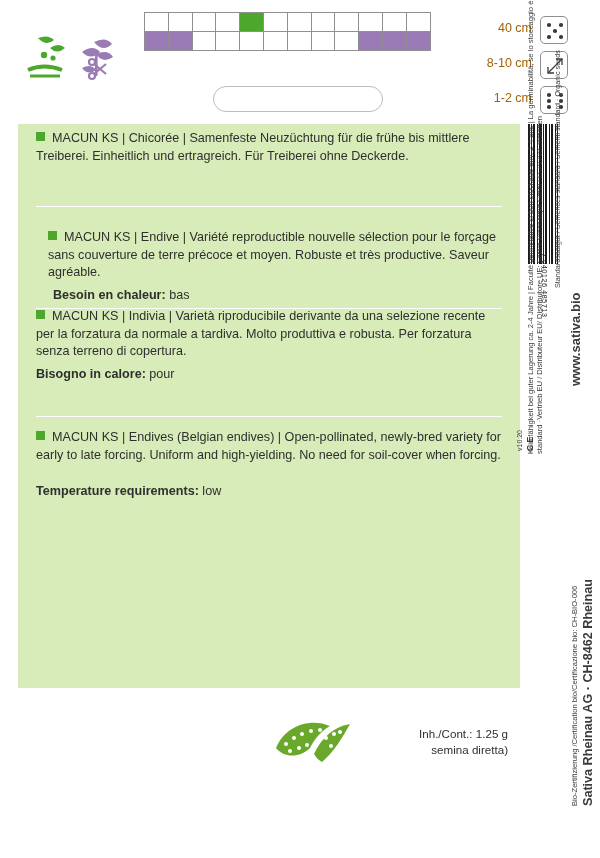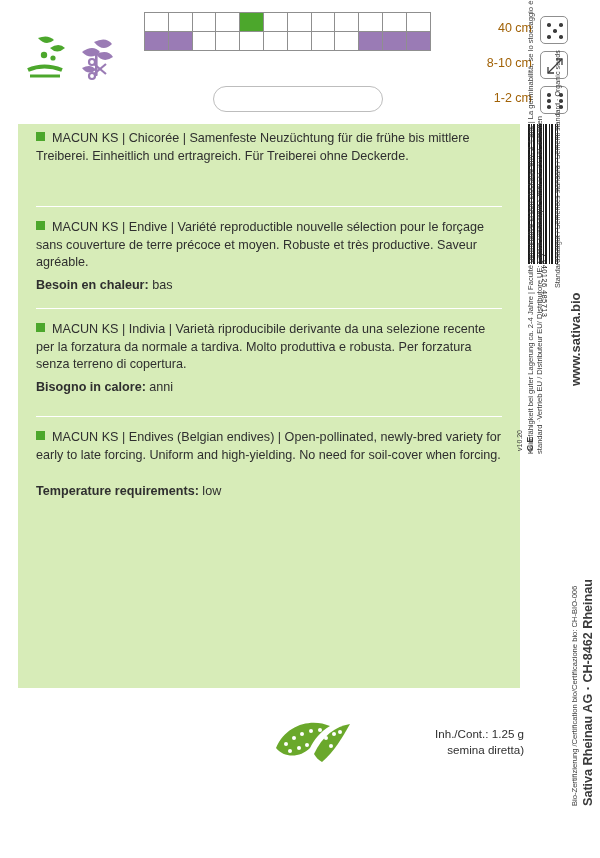--- a/index.html
+++ b/index.html
@@ -151,21 +151,21 @@
     font-size: 12.2px; line-height: 17px; color: #2f2f2f;
   }
   .bot-name em { font-style: italic; }
 
   .eu-leaf {
     position: absolute; left: 252px; top: 18px;
     width: 86px; height: 58px;
   }
 
   .cont {
-    position: absolute; left: 360px; top: 30px;
+    position: absolute; left: 344px; top: 30px;
     width: 146px; text-align: right;
     font-size: 11.6px; line-height: 16px; color: #2f2f2f;
   }
 </style>
 </head>
 <body>
 
 <div class="packet">
 
   <div class="topbar">
@@ -273,37 +273,37 @@
   <div class="greenpanel">
 
     <div class="block" style="top:6px;">
       <div class="btext">
         <span class="sqr"></span><span>MACUN KS | Chicorée | Samenfeste Neuzüchtung für die frühe bis mittlere Treiberei. Einheitlich und ertragreich. Für Treiberei ohne Deckerde.</span>
       </div>
     </div>
 
     <div class="block" style="top:82px;">
       <div class="sep"></div>
-      <div class="btext" style="padding-top:13px;">
+      <div class="btext" style="padding-top:23px;margin-left:12px;">
         <span class="sqr"></span><span>MACUN KS | Endive | Variété reproductible nouvelle sélection pour le forçage sans couverture de terre précoce et moyen. Robuste et très productive. Saveur agréable.</span>
       </div>
-      <div class="btext" style="margin-top:5px;">
+      <div class="btext" style="margin-top:5px;margin-left:17px;">
         <span class="bold">Besoin en chaleur:</span>
         <span>bas</span>
       </div>
     </div>
 
     <div class="block" style="top:184px;">
       <div class="sep"></div>
-      <div class="btext" style="padding-top:13px;">
+      <div class="btext" style="">
         <span class="sqr"></span><span>MACUN KS | Indivia | Varietà riproducibile derivante da una selezione recente per la forzatura da normale a tardiva. Molto produttiva e robusta. Per forzatura senza terreno di copertura.</span>
       </div>
       <div class="btext" style="margin-top:5px;">
         <span class="bold">Bisogno in calore:</span>
-        <span>anni</span>
+        <span>pour</span>
       </div>
     </div>
 
     <div class="block" style="top:292px;">
       <div class="sep"></div>
       <div class="btext" style="padding-top:13px;">
         <span class="sqr"></span><span>MACUN KS | Endives (Belgian endives) | Open-pollinated, newly-bred variety for early to late forcing. Uniform and high-yielding. No need for soil-cover when forcing.</span>
       </div>
       <div class="btext" style="margin-top:19px;">
         <span class="bold">Temperature requirements:</span>

